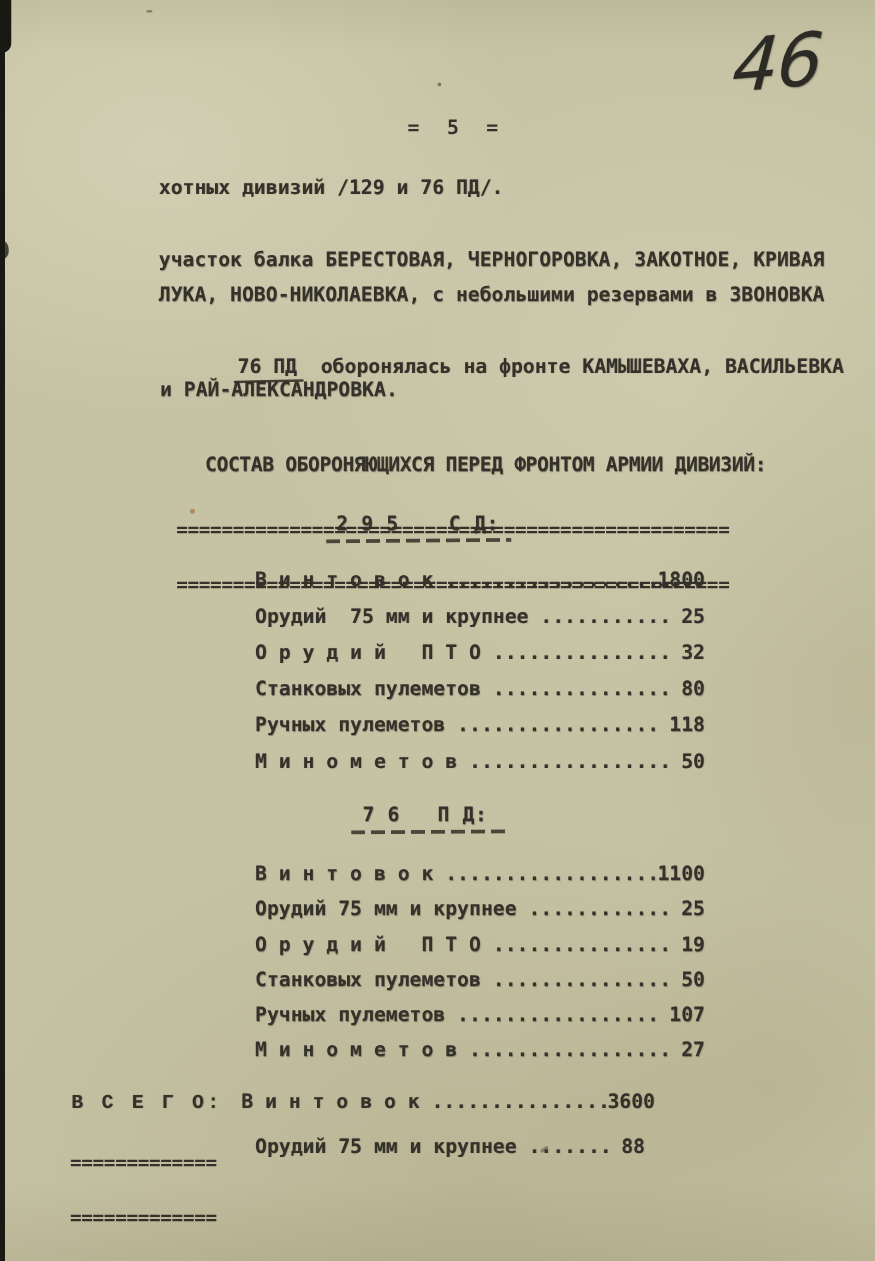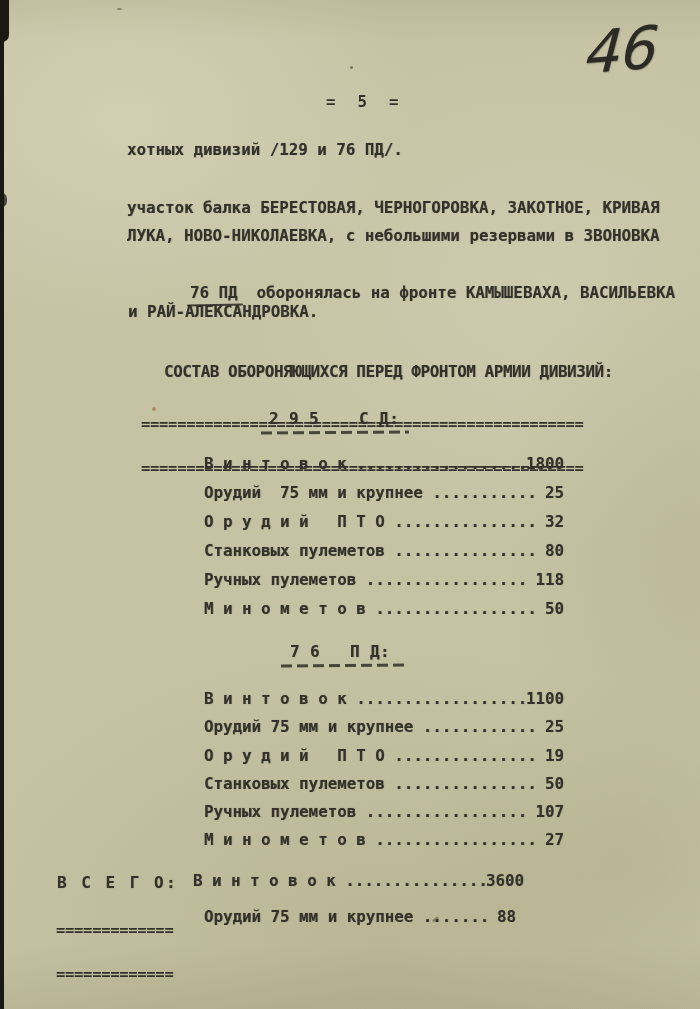--- a/index.html
+++ b/index.html
@@ -153,21 +153,21 @@
         <span class="dots">..........................................</span>
         <span class="val"> 107</span>
       </div>
     <div class="srow">
         <span class="lbl">М и н о м е т о в </span>
         <span class="dots">..........................................</span>
         <span class="val"> 27</span>
       </div>
   </div>
 
-  <div class="abs vsego" style="left:57px;top:873px;">В С Е Г О:</div>
+  <div class="abs vsego" style="left:57px;top:873px;font-family:Liberation Mono, monospace;">В С Е Г О:</div>
   <div class="abs rule" style="left:56px;top:891px;">
     <div>=============</div>
     <div>=============</div>
   </div>
 
   <div class="abs trow" style="left:193px;top:871px;width:331px;">
       <span class="lbl">В и н т о в о к </span>
       <span class="dots">..........................................</span>
       <span class="val">3600</span>
     </div>

